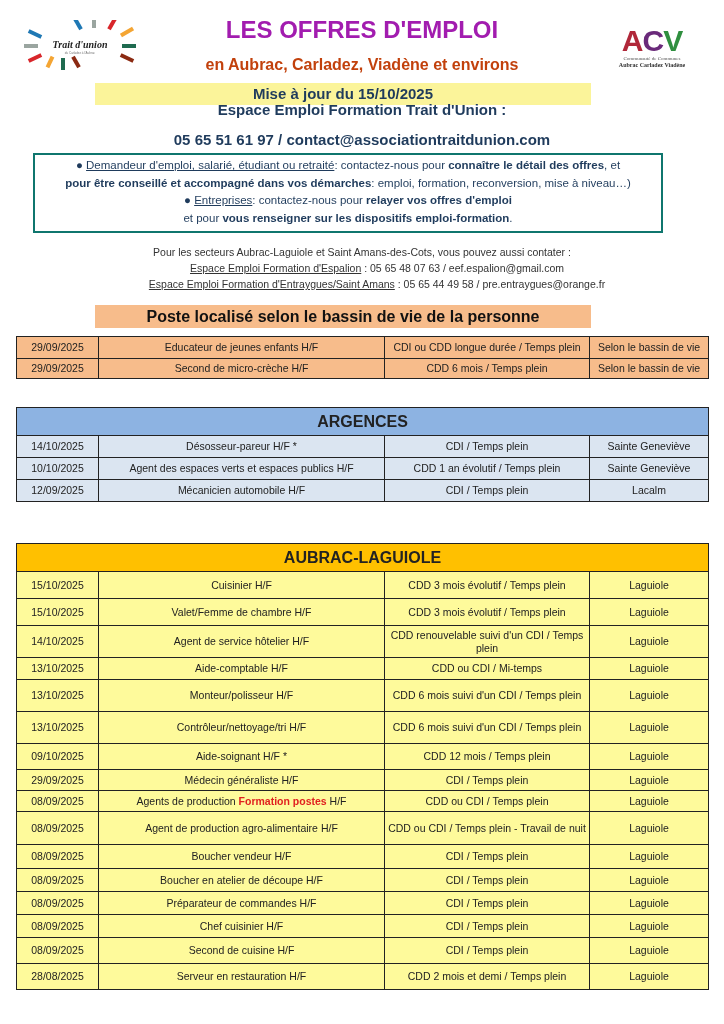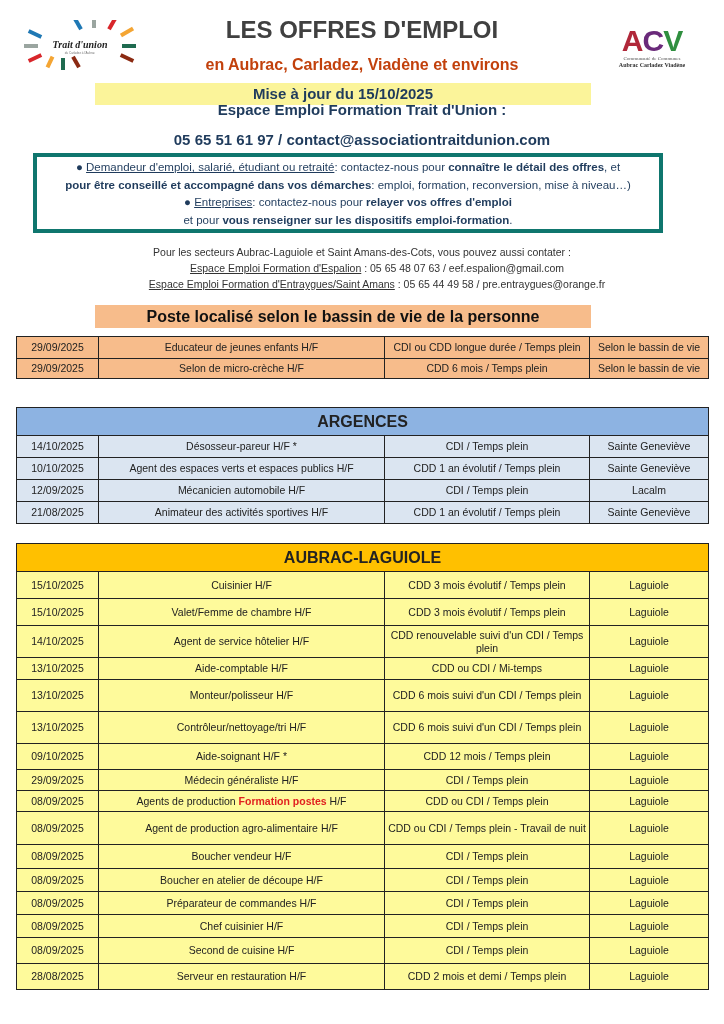--- a/index.html
+++ b/index.html
@@ -8,28 +8,28 @@
 
   .logo-left { position: absolute; left: 24px; top: 20px; width: 112px; height: 52px; }
   .logo-right { position: absolute; left: 604px; top: 26px; width: 96px; height: 50px; text-align: center; }
   .acv-letters { font-family: "Liberation Sans", sans-serif; font-size: 30px; font-weight: bold; letter-spacing: -1px; line-height: 30px; }
   .acv-a { color: #b0283a; }
   .acv-c { color: #6a2a7a; }
   .acv-v { color: #2f8f3f; }
   .acv-sub1 { font-family: "Liberation Serif", serif; font-size: 5px; color: #555; line-height: 6px; }
   .acv-sub2 { font-family: "Liberation Serif", serif; font-size: 6px; color: #333; font-weight: bold; line-height: 7px; }
 
-  .title { position: absolute; left: 0; width: 724px; top: 16px; text-align: center; font-size: 24px; font-weight: bold; color: #404040; }
+  .title { position: absolute; left: 0; width: 724px; top: 16px; text-align: center; font-size: 24px; font-weight: bold; color: #a21caf; }
   .subtitle { position: absolute; left: 0; width: 724px; top: 56px; text-align: center; font-size: 16px; font-weight: bold; color: #c2410c; }
   .update-band { position: absolute; left: 95px; top: 83px; width: 496px; height: 22px; background: #fbf49a; text-align: center; font-size: 15px; font-weight: bold; color: #1f3b5c; line-height: 22px; }
   .org-line { position: absolute; left: 0; width: 724px; text-align: center; font-size: 15px; font-weight: bold; color: #1f3b5c; }
   .org-line.l1 { top: 101px; }
   .org-line.l2 { top: 131px; }
 
-  .info-box { position: absolute; left: 33px; top: 153px; width: 630px; height: 80px; border: 4px solid #0f766e; text-align: center; font-size: 11.5px; line-height: 17.5px; color: #1f3b5c; padding-top: 2px; }
+  .info-box { position: absolute; left: 33px; top: 153px; width: 630px; height: 80px; border: 2px solid #0f766e; text-align: center; font-size: 11.5px; line-height: 17.5px; color: #1f3b5c; padding-top: 2px; }
   .info-box b { color: #1f3b5c; }
   .info-box u { text-decoration: underline; }
 
   .secteurs { position: absolute; left: 0; width: 724px; top: 244px; text-align: center; font-size: 10.5px; line-height: 16px; color: #333; }
   .secteurs u { text-decoration: underline; margin-left: 30px; }
 
   .band { position: absolute; text-align: center; font-weight: bold; color: #111; }
   .band-poste { left: 95px; top: 305px; width: 496px; height: 23px; background: #f7bc8b; font-size: 16px; line-height: 23px; }
 
   table { position: absolute; border-collapse: collapse; left: 16px; width: 692px; table-layout: fixed; }
@@ -112,21 +112,21 @@
     </colgroup>
   <tbody id="tb-poste">
       <tr style="height: 22px;">
         <td>29/09/2025</td>
         <td>Educateur de jeunes enfants H/F</td>
         <td>CDI ou CDD longue durée / Temps plein</td>
         <td>Selon le bassin de vie</td>
       </tr>
       <tr style="height: 20px;">
         <td>29/09/2025</td>
-        <td>Selon de micro-crèche H/F</td>
+        <td>Second de micro-crèche H/F</td>
         <td>CDD 6 mois / Temps plein</td>
         <td>Selon le bassin de vie</td>
       </tr>
     </tbody>
 </table>
 
 <table class="t-arg">
   <colgroup>
       <col class="c1">
       <col class="c2">
@@ -148,26 +148,20 @@
         <td>Agent des espaces verts et espaces publics H/F</td>
         <td>CDD 1 an évolutif / Temps plein</td>
         <td>Sainte Geneviève</td>
       </tr>
       <tr style="height: 22px;">
         <td>12/09/2025</td>
         <td>Mécanicien automobile H/F</td>
         <td>CDI / Temps plein</td>
         <td>Lacalm</td>
       </tr>
-      <tr style="height: 22px;">
-        <td>21/08/2025</td>
-        <td>Animateur des activités sportives H/F</td>
-        <td>CDD 1 an évolutif / Temps plein</td>
-        <td>Sainte Geneviève</td>
-      </tr>
     </tbody>
 </table>
 
 <table class="t-aub">
   <colgroup>
       <col class="c1">
       <col class="c2">
       <col class="c3">
       <col class="c4">
     </colgroup>

